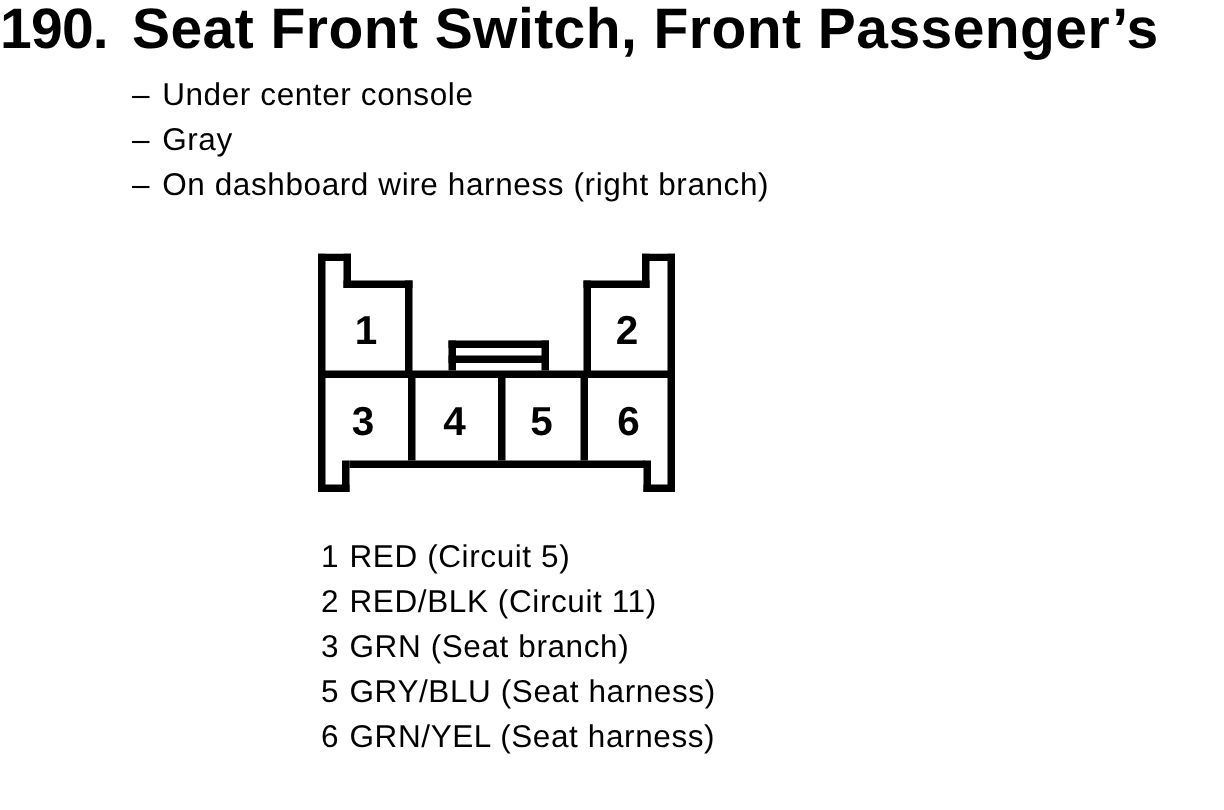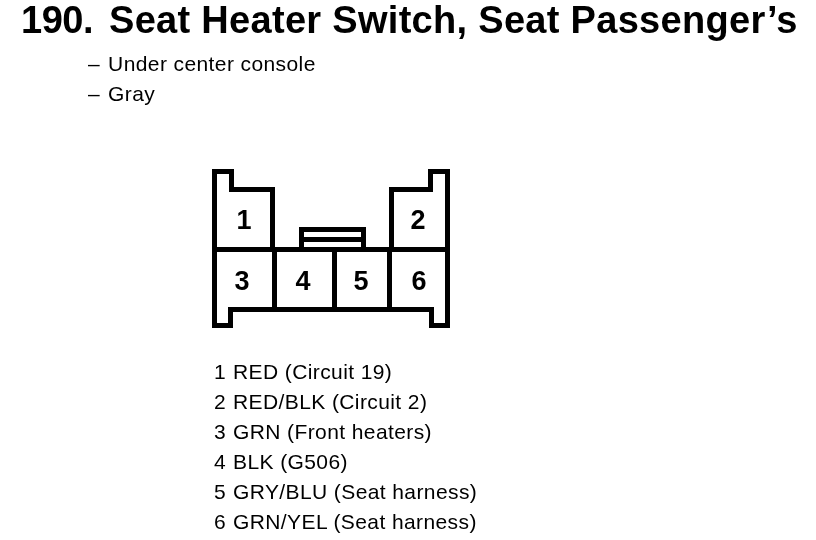--- a/index.html
+++ b/index.html
@@ -8,21 +8,20 @@
     width:816px;height:540px;
     background:#ffffff;color:#000000;
     font-family:"Liberation Sans",sans-serif;
     overflow:hidden;
   }
   
   .title-row{
     position:absolute;left:0;top:0;
     display:flex;align-items:flex-start;
     white-space:nowrap;
-    margin-left:21px;
   }
   .title-num{
     display:inline-block;width:88px;
     font-weight:bold;font-size:38px;line-height:1.1;
     letter-spacing:-0.5px;
   }
   .title-text{
     margin:0;
     font-weight:bold;font-size:38px;line-height:1.1;
     letter-spacing:0.3px;
@@ -54,29 +53,32 @@
   .legend-row{line-height:30px;white-space:nowrap;}
   .legend-row .pin-num{display:inline-block;min-width:13px;margin-right:6px;}
 </style>
 </head>
 <body>
 
 <div class="page">
 
   <header class="title-row">
     <span class="title-num">190.</span>
-    <h1 class="title-text">Seat Heater Switch, Seat Passenger’s</h1>
+    <h1 class="title-text">Seat Front Switch, Front Passenger’s</h1>
   </header>
 
   <ul class="notes">
     <li class="note">
       <span class="dash">–</span><span>Under center console</span>
     </li>
     <li class="note">
       <span class="dash">–</span><span>Gray</span>
+    </li>
+    <li class="note">
+      <span class="dash">–</span><span>On dashboard wire harness (right branch)</span>
     </li>
   </ul>
 
   <figure class="connector">
     <svg viewBox="0 0 238 159" aria-hidden="false">
       <g fill="#000000">
 
         <rect x="0" y="0" width="5" height="159"></rect>
         <rect x="0" y="0" width="22" height="5"></rect>
         <rect x="17" y="0" width="5" height="23"></rect>
@@ -110,30 +112,27 @@
       <text x="206" y="60">2</text>
       <text x="30" y="121">3</text>
       <text x="91" y="121">4</text>
       <text x="149" y="121">5</text>
       <text x="207" y="121">6</text>
     </svg>
   </figure>
 
   <div class="legend">
     <div class="legend-row">
-      <span class="pin-num">1</span><span class="pin-label">RED (Circuit 19)</span>
+      <span class="pin-num">1</span><span class="pin-label">RED (Circuit 5)</span>
     </div>
     <div class="legend-row">
-      <span class="pin-num">2</span><span class="pin-label">RED/BLK (Circuit 2)</span>
+      <span class="pin-num">2</span><span class="pin-label">RED/BLK (Circuit 11)</span>
     </div>
     <div class="legend-row">
-      <span class="pin-num">3</span><span class="pin-label">GRN (Front heaters)</span>
-    </div>
-    <div class="legend-row">
-      <span class="pin-num">4</span><span class="pin-label">BLK (G506)</span>
+      <span class="pin-num">3</span><span class="pin-label">GRN (Seat branch)</span>
     </div>
     <div class="legend-row">
       <span class="pin-num">5</span><span class="pin-label">GRY/BLU (Seat harness)</span>
     </div>
     <div class="legend-row">
       <span class="pin-num">6</span><span class="pin-label">GRN/YEL (Seat harness)</span>
     </div>
   </div>
 
 </div>

